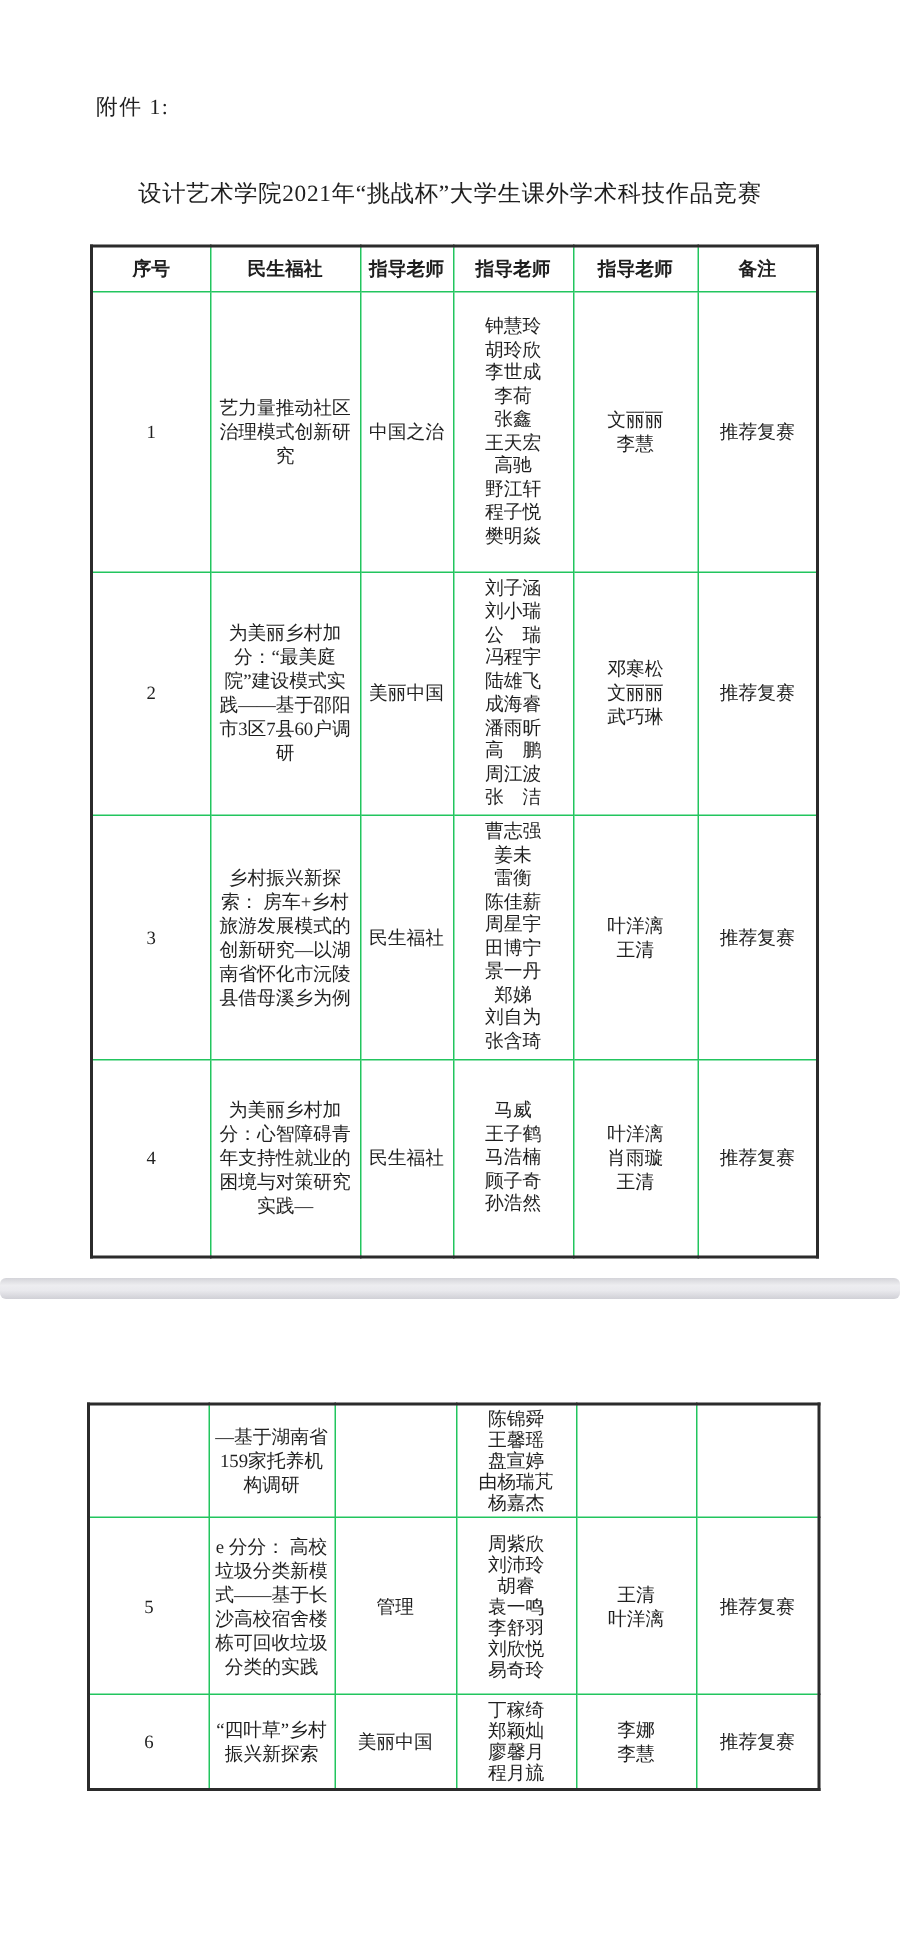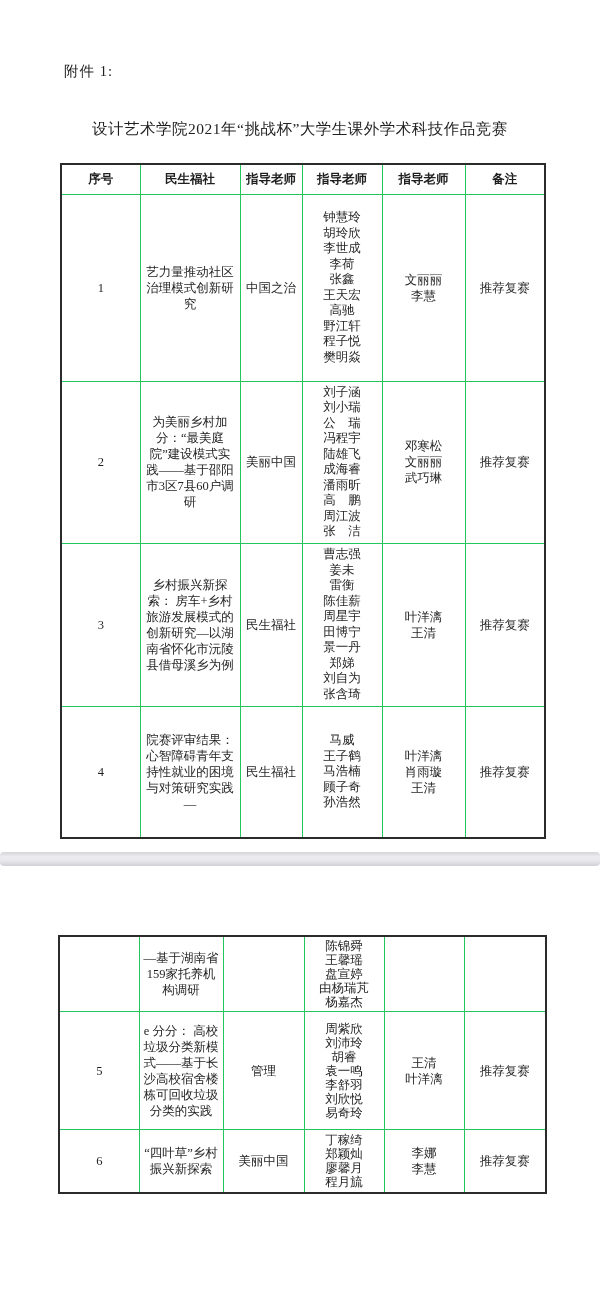--- a/index.html
+++ b/index.html
@@ -133,21 +133,21 @@
 景一丹
 郑娣
 刘自为
 张含琦</td>
       <td class="pre">叶洋漓
 王清</td>
       <td>推荐复赛</td>
     </tr>
     <tr class="r4">
       <td>4</td>
-      <td class="name-cell">院赛评审结果：心智障碍青年支持性就业的困境与对策研究实践—</td>
+      <td class="name-cell">为美丽乡村加分：心智障碍青年支持性就业的困境与对策研究实践—</td>
       <td>民生福社</td>
       <td class="pre team">马威
 王子鹤
 马浩楠
 顾子奇
 孙浩然</td>
       <td class="pre">叶洋漓
 肖雨璇
 王清</td>
       <td>推荐复赛</td>

